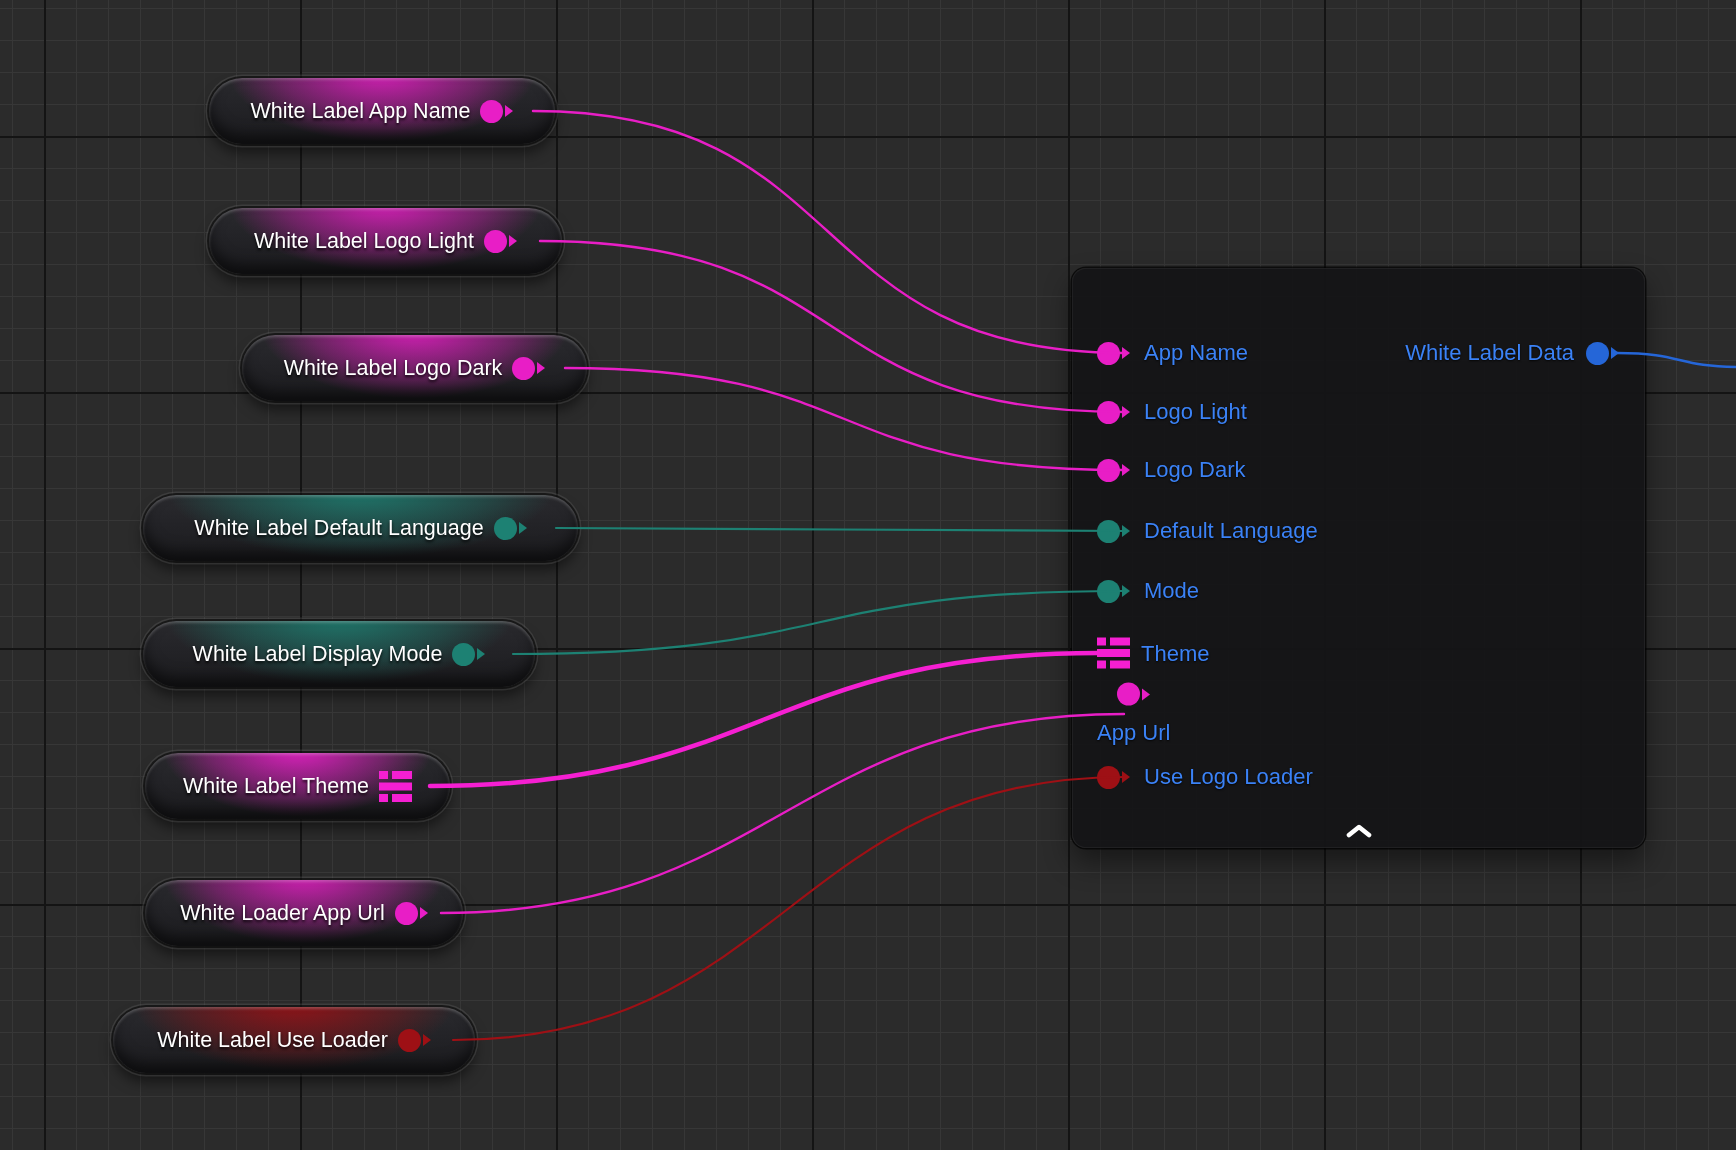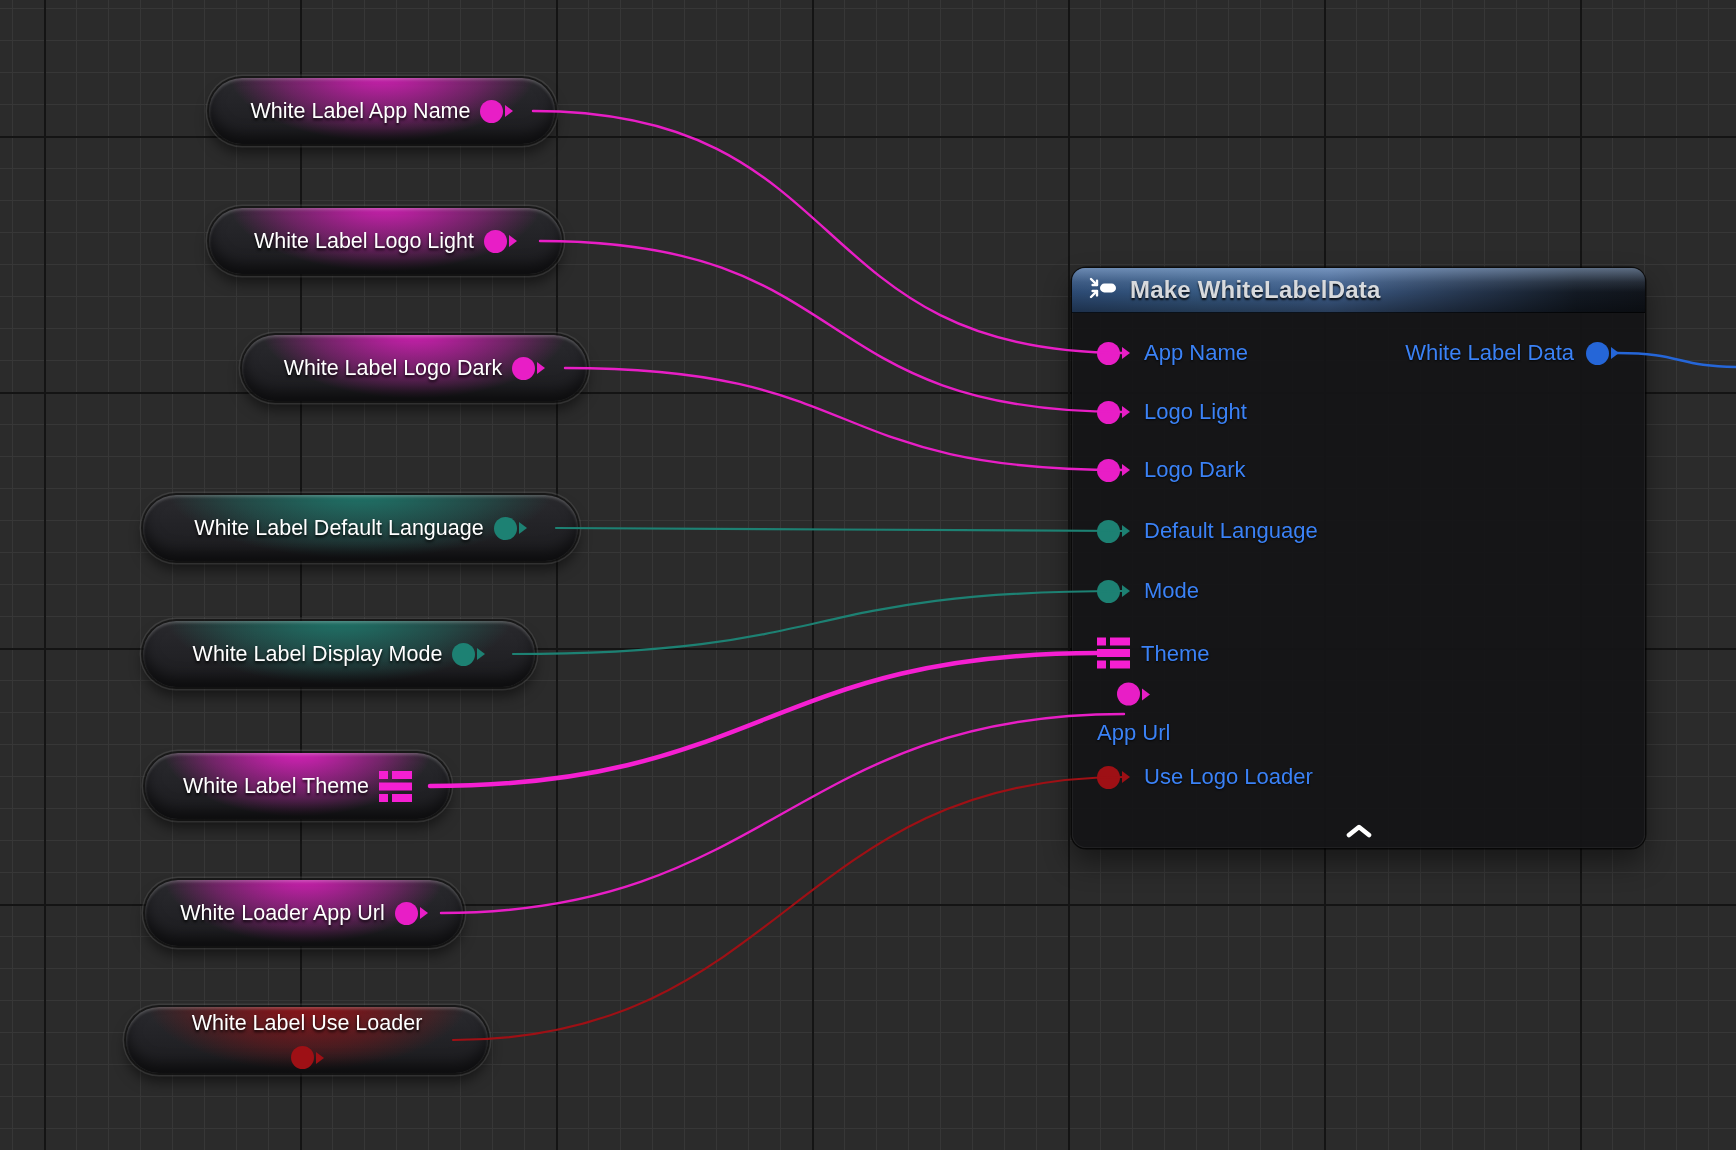--- a/index.html
+++ b/index.html
@@ -147,42 +147,30 @@
   </svg>
         </span>
       </div>
       <div class="var-pill" style="left: 145px; top: 880px; width: 318px; background: radial-gradient(62% 150% at 50% -12%, rgba(232, 30, 198, 0.92) 0%, rgba(232, 30, 198, 0.35) 48%, rgba(0, 0, 0, 0) 72%), linear-gradient(rgb(42, 42, 46) 0%, rgb(35, 35, 39) 45%, rgb(27, 27, 30) 100%);">
         <span class="var-label">White Loader App Url</span>
         <span class="pin">
     <span class="pin-circle" style="background:#e81ec6"></span>
     <span class="pin-tri" style="border-left-color:#e81ec6"></span>
   </span>
       </div>
-      <div class="var-pill" style="left: 126px; top: 1007px; width: 362px; background: radial-gradient(62% 150% at 50% -12%, rgba(158, 16, 21, 0.92) 0%, rgba(158, 16, 21, 0.35) 48%, rgba(0, 0, 0, 0) 72%), linear-gradient(rgb(42, 42, 46) 0%, rgb(35, 35, 39) 45%, rgb(27, 27, 30) 100%); flex-direction: column;">
+      <div class="var-pill" style="left: 113px; top: 1007px; width: 362px; background: radial-gradient(62% 150% at 50% -12%, rgba(158, 16, 21, 0.92) 0%, rgba(158, 16, 21, 0.35) 48%, rgba(0, 0, 0, 0) 72%), linear-gradient(rgb(42, 42, 46) 0%, rgb(35, 35, 39) 45%, rgb(27, 27, 30) 100%);">
         <span class="var-label">White Label Use Loader</span>
         <span class="pin">
     <span class="pin-circle" style="background:#9e1015"></span>
     <span class="pin-tri" style="border-left-color:#9e1015"></span>
   </span>
       </div>
     </div>
 
   <div class="make-node">
-    <div class="make-title">
-      <span class="make-icon">
-        <svg width="30" height="24" viewBox="0 0 30 24" fill="none">
-          <path d="M3 3 L9 9" stroke="#fff" stroke-width="2.4" stroke-linecap="round"></path>
-          <path d="M9 9 L9 4.6 M9 9 L4.6 9" stroke="#fff" stroke-width="2.4" stroke-linecap="round"></path>
-          <path d="M3 21 L9 15" stroke="#fff" stroke-width="2.4" stroke-linecap="round"></path>
-          <path d="M9 15 L9 19.4 M9 15 L4.6 15" stroke="#fff" stroke-width="2.4" stroke-linecap="round"></path>
-          <rect x="12" y="7.6" width="16" height="8.8" rx="4.4" fill="#fff"></rect>
-        </svg>
-      </span>
-      <span class="make-title-text">Make WhiteLabelData</span>
-    </div>
 
     <div id="input-rows">
         <div class="pin-row" style="top: 85px;">
           <span class="pin">
     <span class="pin-circle" style="background:#e81ec6"></span>
     <span class="pin-tri" style="border-left-color:#e81ec6"></span>
   </span>
           <span class="row-label">App Name</span>
         </div>
         <div class="pin-row" style="top: 144px;">

